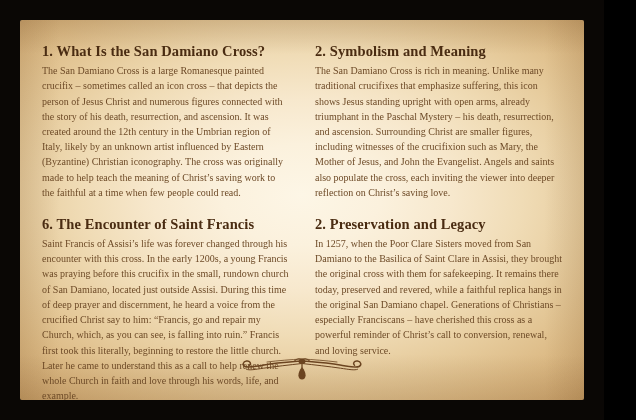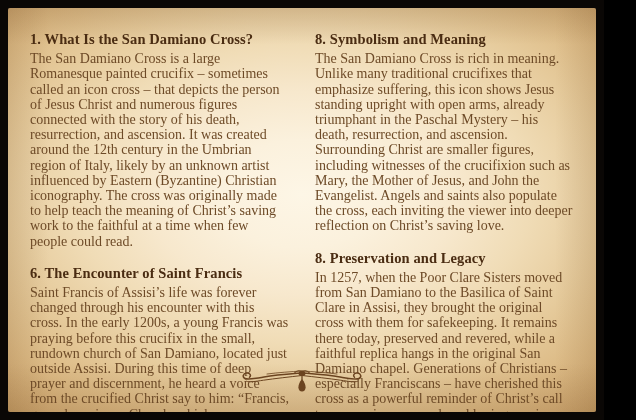--- a/index.html
+++ b/index.html
@@ -13,21 +13,21 @@
     overflow: hidden;
     font-family: "Liberation Serif", "DejaVu Serif", serif;
   }
 
   #page {
     position: relative;
     width: 604px;
     height: 420px;
     box-sizing: border-box;
     background: #0a0705;
-    padding: 8px;
+    padding: 20px;
   }
 
   #parchment {
     position: relative;
     width: 100%;
     height: 100%;
     box-sizing: border-box;
     border-radius: 2px;
     overflow: hidden;
     background-color: #dcb98a;
@@ -82,21 +82,21 @@
     font-size: 14.5px;
     font-weight: bold;
     color: #4a2c12;
     letter-spacing: 0.1px;
     line-height: 1.25;
   }
 
   p.section-body {
     margin: 0;
     font-family: "Liberation Serif", "DejaVu Serif", serif;
-    font-size: 14px;
+    font-size: 10px;
     line-height: 15.2px;
     color: #6d4a27;
     text-align: left;
   }
 
   #ornament-wrap {
     position: absolute;
     left: 0;
     right: 0;
     bottom: 16px;
@@ -125,26 +125,26 @@
         <div class="section">
           <h2 class="section-heading">6. The Encounter of Saint Francis</h2>
           <p class="section-body">Saint Francis of Assisi’s life was forever changed through his encounter with this cross. In the early 1200s, a young Francis was praying before this crucifix in the small, rundown church of San Damiano, located just outside Assisi. During this time of deep prayer and discernment, he heard a voice from the crucified Christ say to him: “Francis, go and repair my Church, which, as you can see, is falling into ruin.” Francis first took this literally, beginning to restore the little church. Later he came to understand this as a call to help renew the whole Church in faith and love through his words, life, and example.</p>
         </div>
 
       </div>
 
       <div class="column">
 
         <div class="section">
-          <h2 class="section-heading">8. Symbolism and Meaning</h2>
+          <h2 class="section-heading">2. Symbolism and Meaning</h2>
           <p class="section-body">The San Damiano Cross is rich in meaning. Unlike many traditional crucifixes that emphasize suffering, this icon shows Jesus standing upright with open arms, already triumphant in the Paschal Mystery – his death, resurrection, and ascension. Surrounding Christ are smaller figures, including witnesses of the crucifixion such as Mary, the Mother of Jesus, and John the Evangelist. Angels and saints also populate the cross, each inviting the viewer into deeper reflection on Christ’s saving love.</p>
         </div>
 
         <div class="section">
-          <h2 class="section-heading">8. Preservation and Legacy</h2>
+          <h2 class="section-heading">2. Preservation and Legacy</h2>
           <p class="section-body">In 1257, when the Poor Clare Sisters moved from San Damiano to the Basilica of Saint Clare in Assisi, they brought the original cross with them for safekeeping. It remains there today, preserved and revered, while a faithful replica hangs in the original San Damiano chapel. Generations of Christians – especially Franciscans – have cherished this cross as a powerful reminder of Christ’s call to conversion, renewal, and loving service.</p>
         </div>
 
       </div>
 
     </div>
 
     <div id="ornament-wrap">
       <svg width="140" height="34" viewBox="0 0 140 34" xmlns="http://www.w3.org/2000/svg">
         <g fill="none" stroke="#6b4420" stroke-linecap="round">

